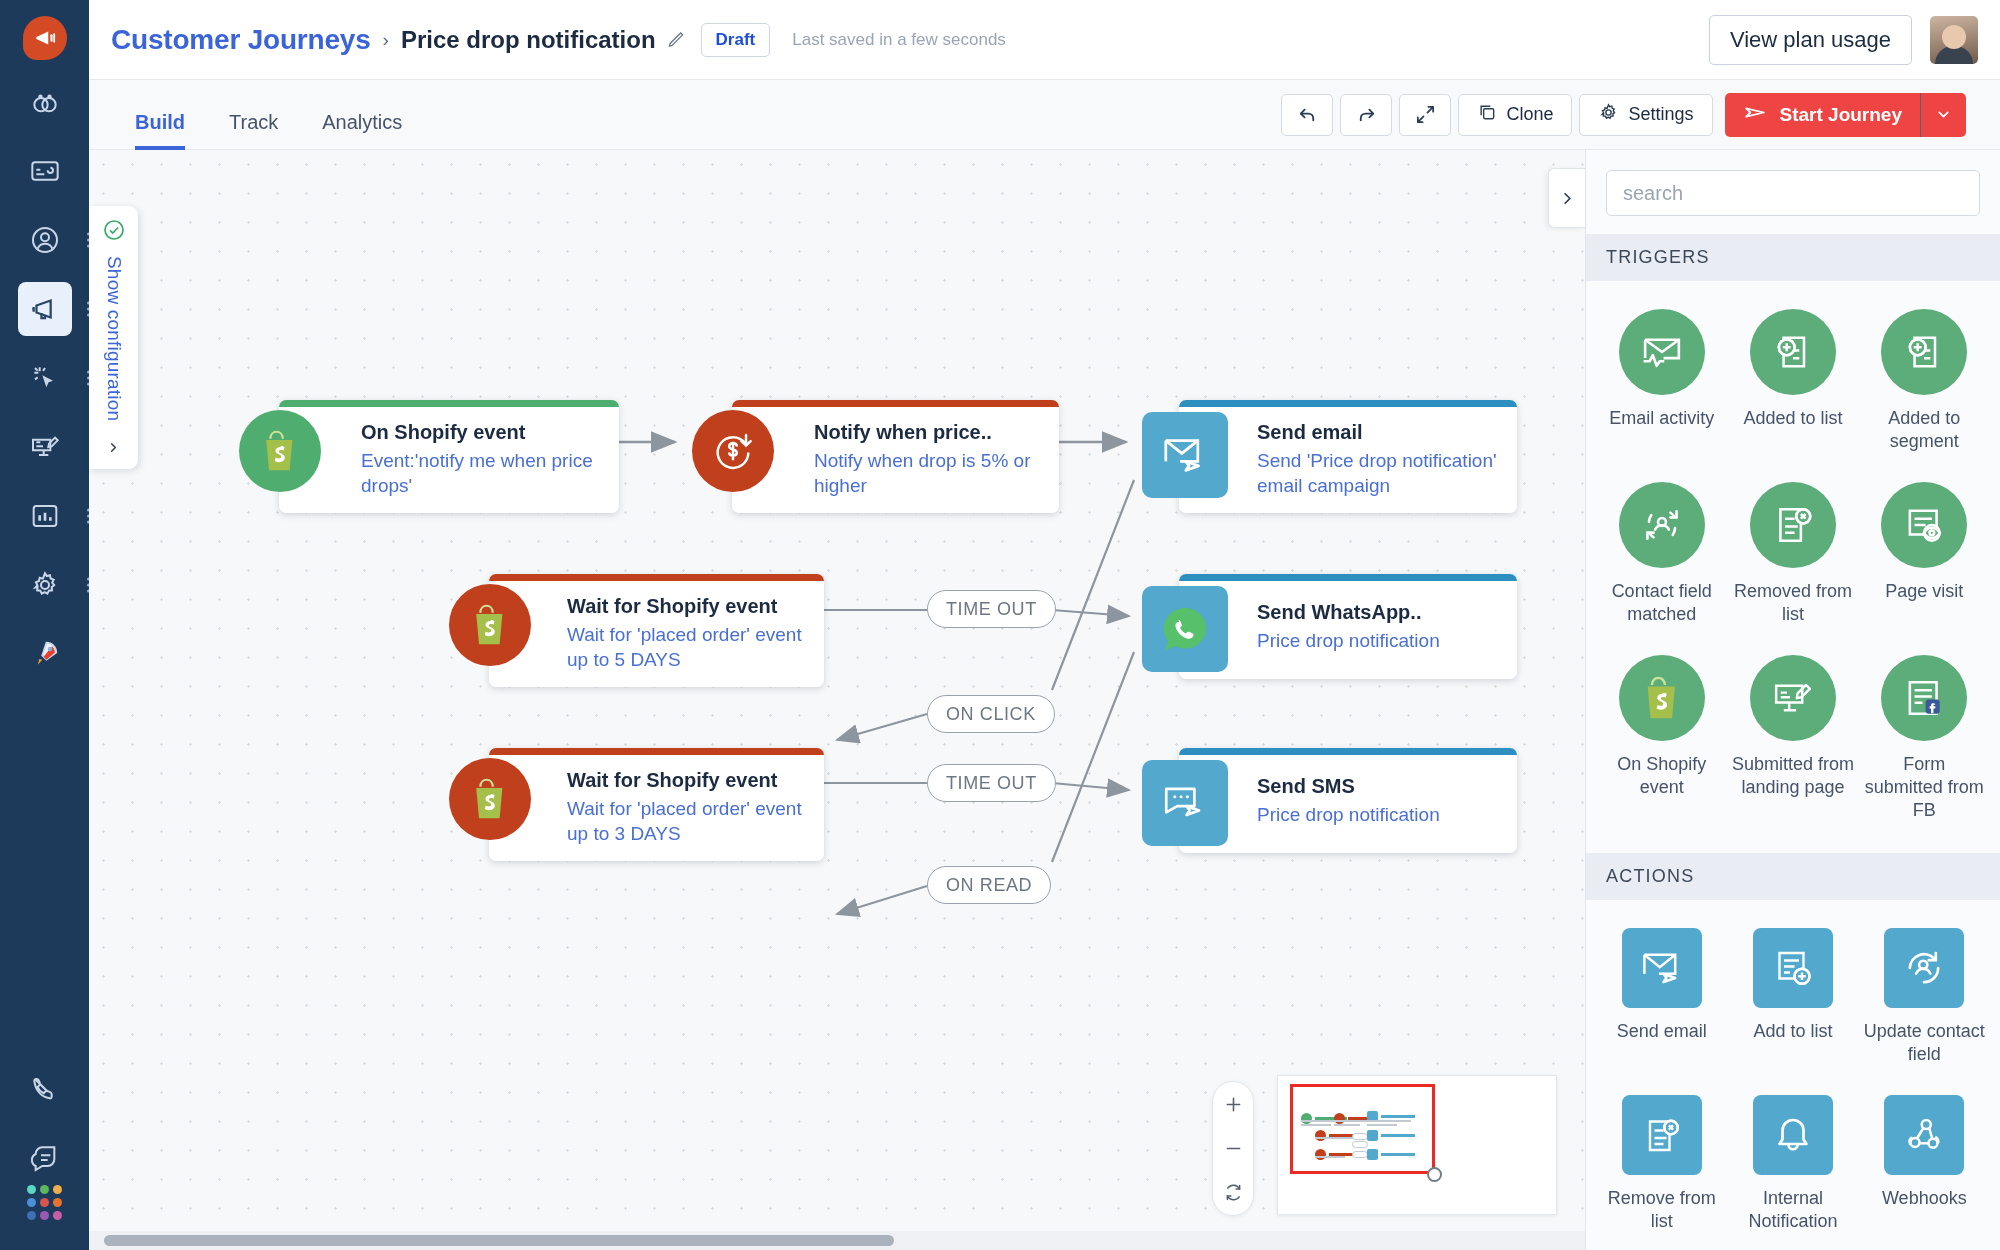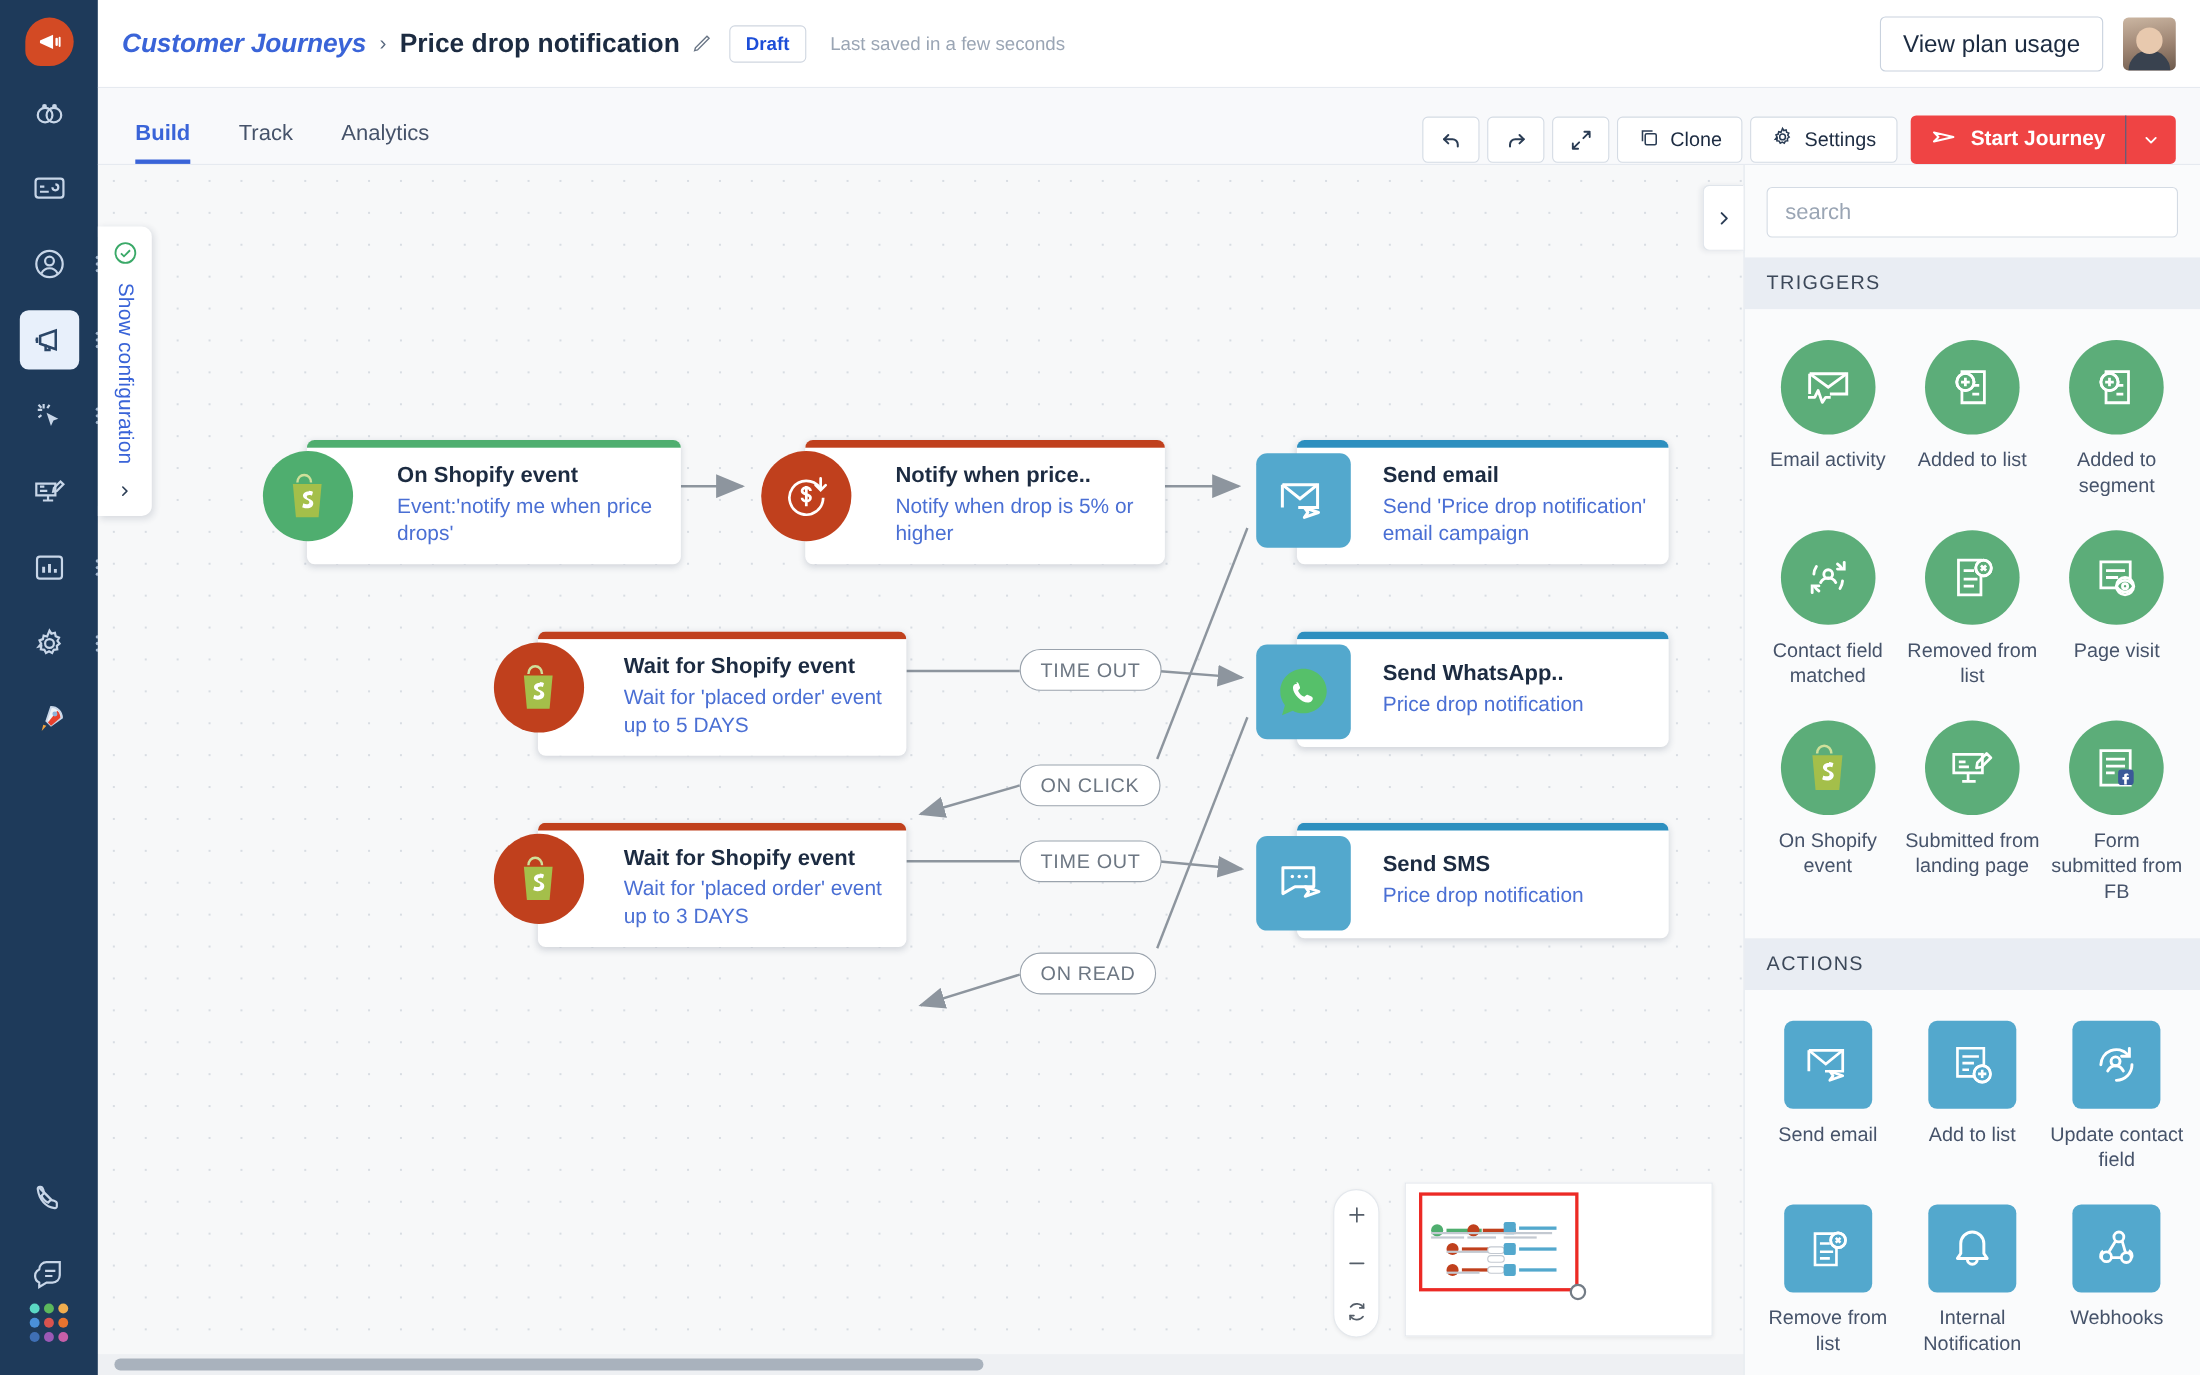--- a/index.html
+++ b/index.html
@@ -38,21 +38,21 @@
   .rail-grid { display: grid; grid-template-columns: repeat(3, 9px); gap: 4px; margin-bottom: 30px; }
   .rail-grid i { width: 9px; height: 9px; border-radius: 50%; display:block; }
 
   
   #header {
     position: absolute; left: 89px; top: 0; width: 1911px; height: 80px;
     background: #fff; border-bottom: 1px solid #e6eaf0;
     display: flex; align-items: center; padding: 0 22px;
   }
   .breadcrumb-root {
-    font-size: 24px; font-weight: bold; color: #3a64d8; letter-spacing: -0.2px; font-style: italic;
+    font-size: 28px; font-weight: bold; color: #3a64d8; letter-spacing: -0.2px;
   }
   .crumb-sep { margin: 0 12px; color: #5a6a80; font-size: 19px; }
   .crumb-current { font-size: 24px; font-weight: bold; color: #1c2b41; }
   .pencil-ico { margin-left: 10px; display: inline-flex; }
   .draft-badge {
     margin-left: 14px; border: 1px solid #cfd6e0; border-radius: 5px;
     padding: 6px 14px; font-size: 17px; font-weight: bold; color: #1d4ed8;
     background: #fff;
   }
   .last-saved { margin-left: 22px; font-size: 17px; color: #9aa5b4; }
@@ -72,21 +72,21 @@
   }
   .avatar::before {
     content:""; position:absolute; left:5px; bottom:0; width:38px; height:18px;
     border-radius: 18px 18px 0 0; background:#39424f;
   }
 
   
   #toolbar {
     position: absolute; left: 89px; top: 80px; width: 1911px; height: 70px;
     background: #f8f9fb; border-bottom: 1px solid #e6eaf0;
-    display: flex; align-items: flex-end; padding: 0 22px;
+    display: flex; align-items: center; padding: 0 34px;
   }
   .tabs { display: flex; gap: 0; height: 70px; align-items: flex-end; }
   .tab {
     font-size: 20px; color: #46536a; padding: 0 22px 16px 22px;
     position: relative; cursor: pointer;
   }
   .tab:first-child { padding-left: 12px; }
   .tab.active { color: #3a64d8; font-weight: bold; }
   .tab.active::after {
     content:""; position:absolute; left:12px; right:22px; bottom:0; height:4px; background:#3a64d8;

